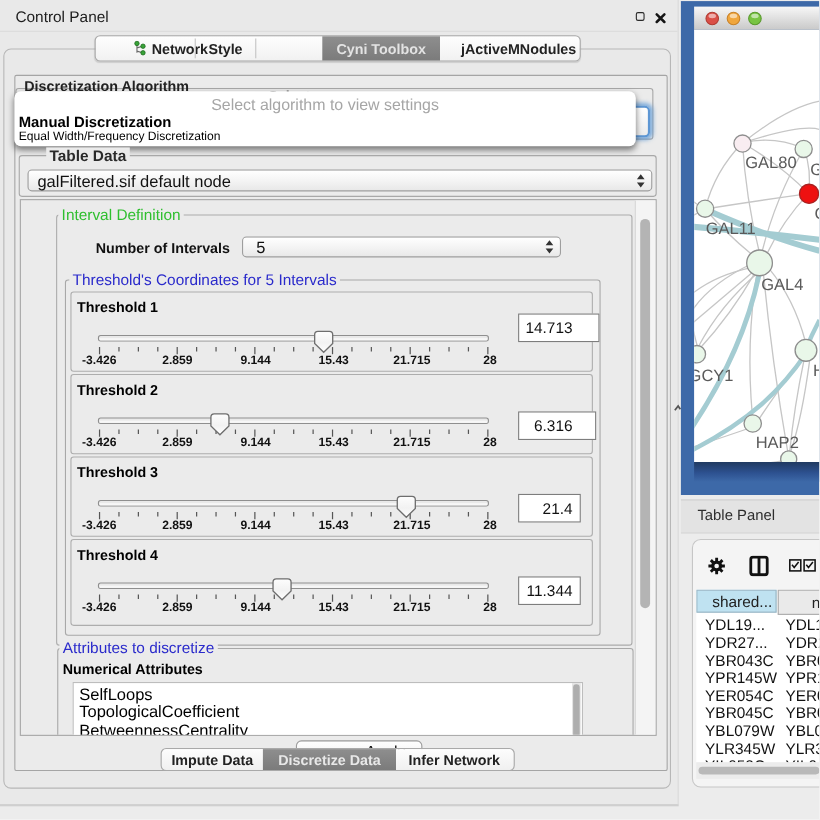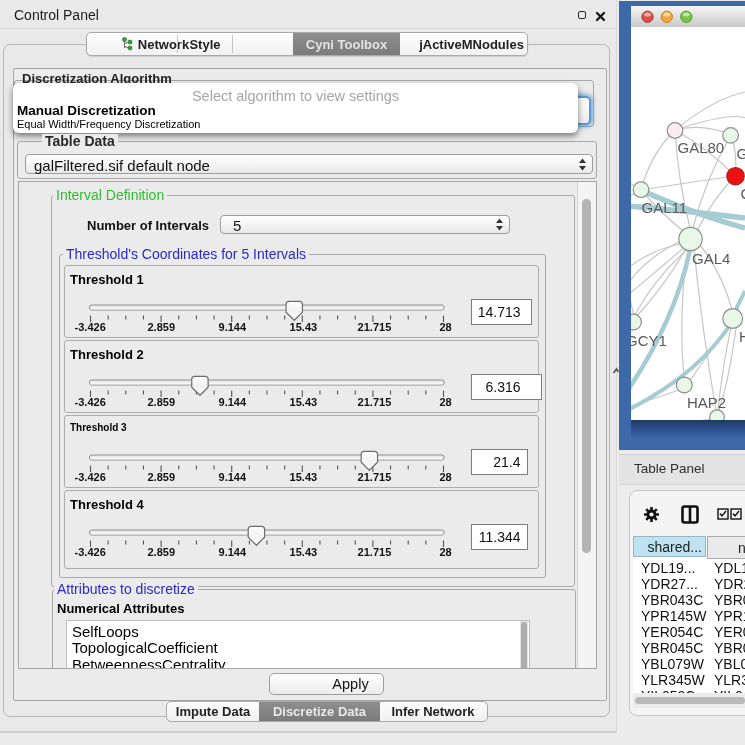--- a/index.html
+++ b/index.html
@@ -96,21 +96,21 @@
       <div class="grp" style="left:40px;top:72px;width:485px;height:322px;"></div>
       <div class="gtitle" style="left:44px;top:65px;color:#2a2acb;">Threshold's Coordinates for 5 Intervals</div>
 
       <div class="grp" style="left:45px;top:83px;width:473px;height:71px;border-color:#adadad;"></div>
       <div class="abs b" style="left:51px;top:90px;font-size:13px;">Threshold 1</div>
 
       <div class="grp" style="left:45px;top:158px;width:473px;height:71px;border-color:#adadad;"></div>
       <div class="abs b" style="left:51px;top:165px;font-size:13px;">Threshold 2</div>
 
       <div class="grp" style="left:45px;top:233px;width:473px;height:71px;border-color:#adadad;"></div>
-      <div class="abs b" style="left:51px;top:240px;font-size:10px;text-align:right;">Threshold 3</div>
+      <div class="abs b" style="left:51px;top:240px;font-size:13px;text-align:right;">Threshold 3</div>
 
       <div class="grp" style="left:45px;top:308px;width:473px;height:77px;border-color:#adadad;"></div>
       <div class="abs b" style="left:51px;top:315px;font-size:13px;">Threshold 4</div>
 
       <svg class="abs" style="left:0;top:0;" width="559" height="486" viewBox="0 0 559 486" id="sliders">
           <defs>
             <linearGradient id="thumbgrad" x1="0" y1="0" x2="0" y2="1">
               <stop offset="0" stop-color="#fdfdfd"></stop>
               <stop offset="0.55" stop-color="#f2f2f2"></stop>
               <stop offset="1" stop-color="#ffffff"></stop>
@@ -231,21 +231,21 @@
           <line x1="424.5" y1="358.5" x2="424.5" y2="365" stroke="#555" stroke-width="1.1"></line>
           <text x="71.2" y="373.8" text-anchor="middle" font-size="11px" font-weight="bold" fill="#111" font-family="Liberation Sans">-3.426</text>
           <text x="142.26" y="373.8" text-anchor="middle" font-size="11px" font-weight="bold" fill="#111" font-family="Liberation Sans">2.859</text>
           <text x="213.32" y="373.8" text-anchor="middle" font-size="11px" font-weight="bold" fill="#111" font-family="Liberation Sans">9.144</text>
           <text x="284.38" y="373.8" text-anchor="middle" font-size="11px" font-weight="bold" fill="#111" font-family="Liberation Sans">15.43</text>
           <text x="355.44" y="373.8" text-anchor="middle" font-size="11px" font-weight="bold" fill="#111" font-family="Liberation Sans">21.715</text>
           <text x="426.5" y="373.8" text-anchor="middle" font-size="11px" font-weight="bold" fill="#111" font-family="Liberation Sans">28</text>
           <path d="M229.20752879781074,347.3 Q229.20752879781074,344.3 232.20752879781074,344.3 L242.60752879781072,344.3 Q245.60752879781072,344.3 245.60752879781072,347.3 L245.60752879781072,355.3 L237.40752879781073,363.3 L229.20752879781074,355.3 Z" fill="url(#thumbgrad)" stroke="#6e6e6e" stroke-width="1.2"></path>
         </svg>
 
-      <div class="tfield" style="left:451.5px;top:117px;width:49px;height:24px;padding-right:10px;">14.713</div>
+      <div class="tfield" style="left:451.5px;top:103px;width:49px;height:24px;padding-right:23px;">14.713</div>
       <div class="tfield" style="left:451.5px;top:192px;width:49px;height:24px;padding-right:20px;">6.316</div>
       <div class="tfield" style="left:451.5px;top:267px;width:49px;height:24px;padding-right:6px;">21.4</div>
       <div class="tfield" style="left:451.5px;top:342px;width:49px;height:24px;padding-right:6px;">11.344</div>
 
       <div class="grp" style="left:33px;top:407px;width:522px;height:90px;"></div>
       <div class="gtitle" style="left:35px;top:400px;color:#2a2acb;">Attributes to discretize</div>
       <div class="abs b" style="left:38px;top:419px;font-size:13px;">Numerical Attributes</div>
       <div class="abs" style="left:47px;top:438px;width:462px;height:62px;background:#fff;border:1px solid #bdbdbd;">
         <div class="abs" style="left:5px;top:2px;font-size:15px;">SelfLoops</div>
         <div class="abs" style="left:5px;top:35px;font-size:15px;">BetweennessCentrality</div>
@@ -256,22 +256,22 @@
     </div>
 
     <div class="abs" style="right:0;top:0;width:18px;height:486px;background:#f4f4f4;border-left:1px solid #d4d4d4;"></div>
     <div class="abs" style="right:5.5px;top:17px;width:9px;height:354px;background:#b4b4b4;border-radius:4.5px;"></div>
   </div>
 
   <div class="abs" style="left:269px;top:673px;width:65px;height:20px;border:1px solid #9c9c9c;border-radius:5px;
        background:linear-gradient(#fefefe,#ececec);display:flex;align-items:center;justify-content:center;
        font-size:14.5px;color:#111;padding-left:48px;">Apply</div>
 
-  <div class="abs" style="left:146px;top:701px;width:320px;height:19px;border:1px solid #a9a9a9;border-radius:5px;
-       background:linear-gradient(#fdfdfd,#f0f0f0);margin-left:20px;">
+  <div class="abs" style="left:146px;top:680px;width:320px;height:19px;border:1px solid #a9a9a9;border-radius:5px;
+       background:linear-gradient(#fdfdfd,#f0f0f0);">
     <div class="tab" style="left:0;width:92px;">Impute Data</div>
     <div class="tab" style="left:92px;width:121px;background:linear-gradient(#8e8e8e,#7b7b7b);color:#e8e8e8;">Discretize Data</div>
     <div class="tab" style="left:213px;width:106px;">Infer Network</div>
   </div>
 
   <div class="abs" style="left:619px;top:1px;width:126px;height:449px;background:#3d69a8;"></div>
 
   <div class="abs" style="left:631px;top:6px;width:114px;height:21px;
        background:linear-gradient(#f7f7f7,#c9c9c9);border-bottom:1px solid #9a9a9a;"></div>
   <svg class="abs" style="left:631px;top:6px;" width="114" height="21" viewBox="0 0 114 21">

